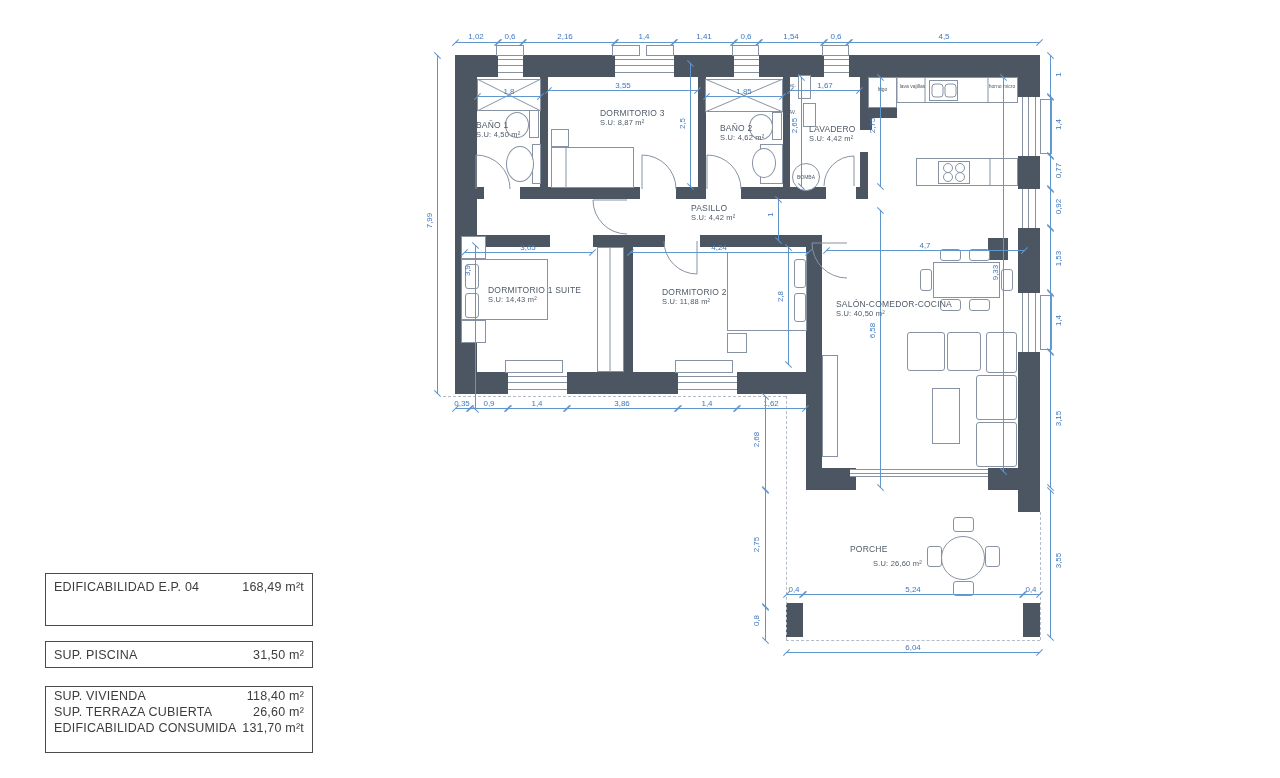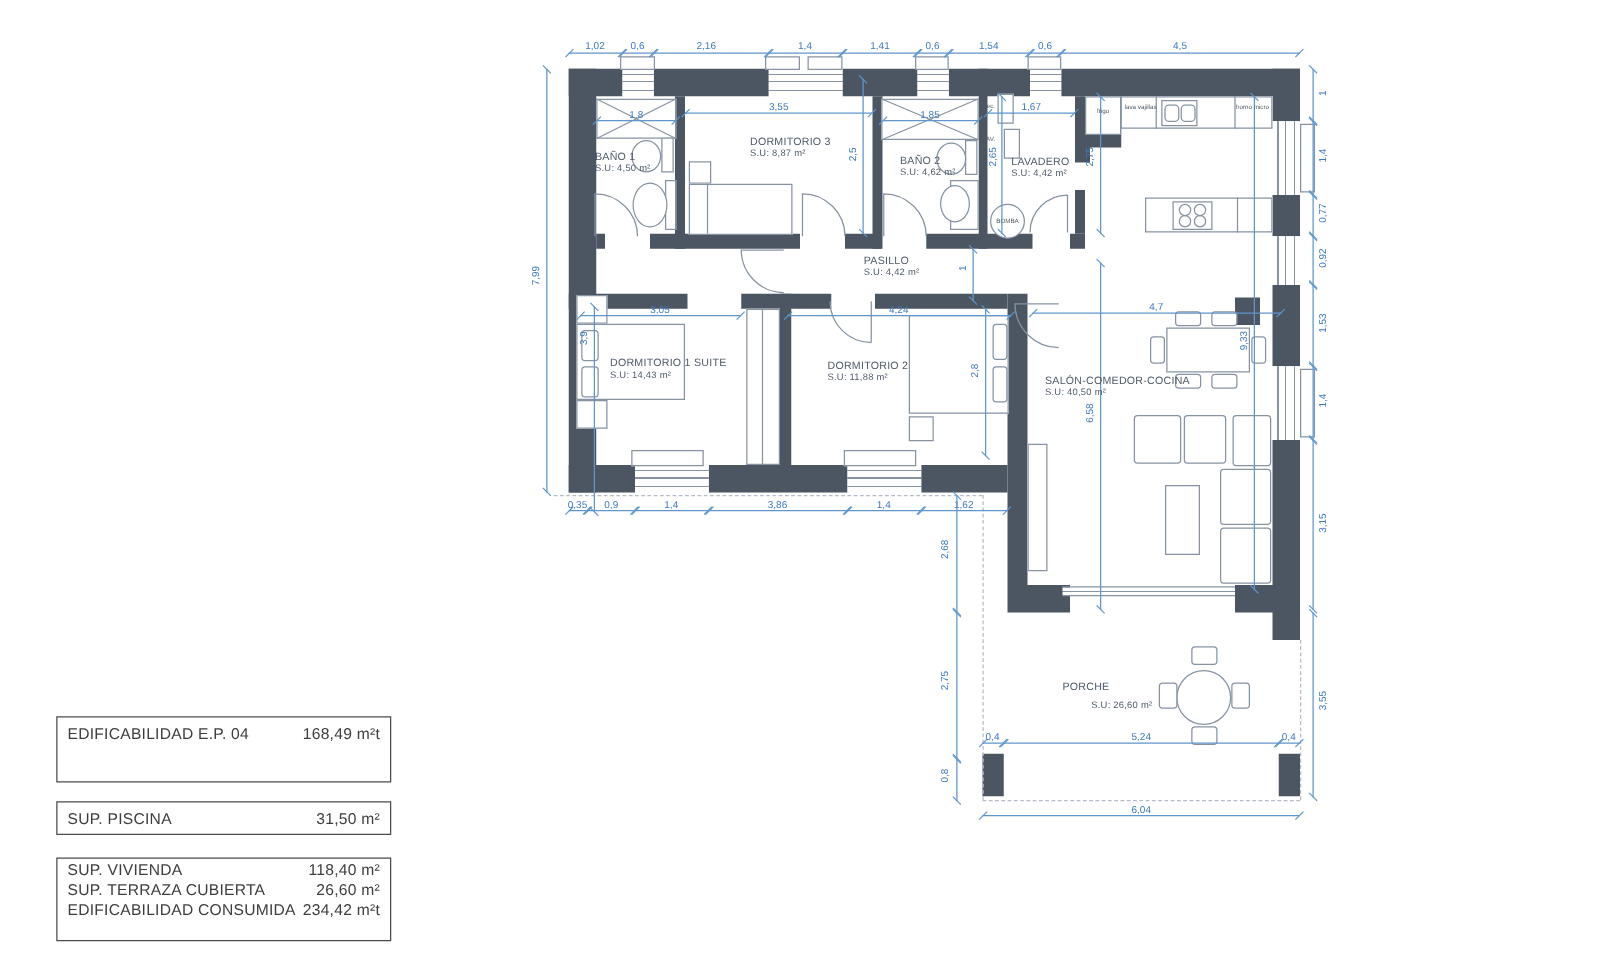--- a/index.html
+++ b/index.html
@@ -342,17 +342,17 @@
     <div class="srow" style="height:16px">
       <span>SUP. VIVIENDA</span>
       <span>118,40 m²</span>
     </div>
     <div class="srow" style="height:16px">
       <span>SUP. TERRAZA CUBIERTA</span>
       <span>26,60 m²</span>
     </div>
     <div class="srow" style="height:16px">
       <span>EDIFICABILIDAD CONSUMIDA</span>
-      <span>234,42 m²t</span>
+      <span>131,70 m²t</span>
     </div>
   </div>
 
 </div>
 
 </body></html>

